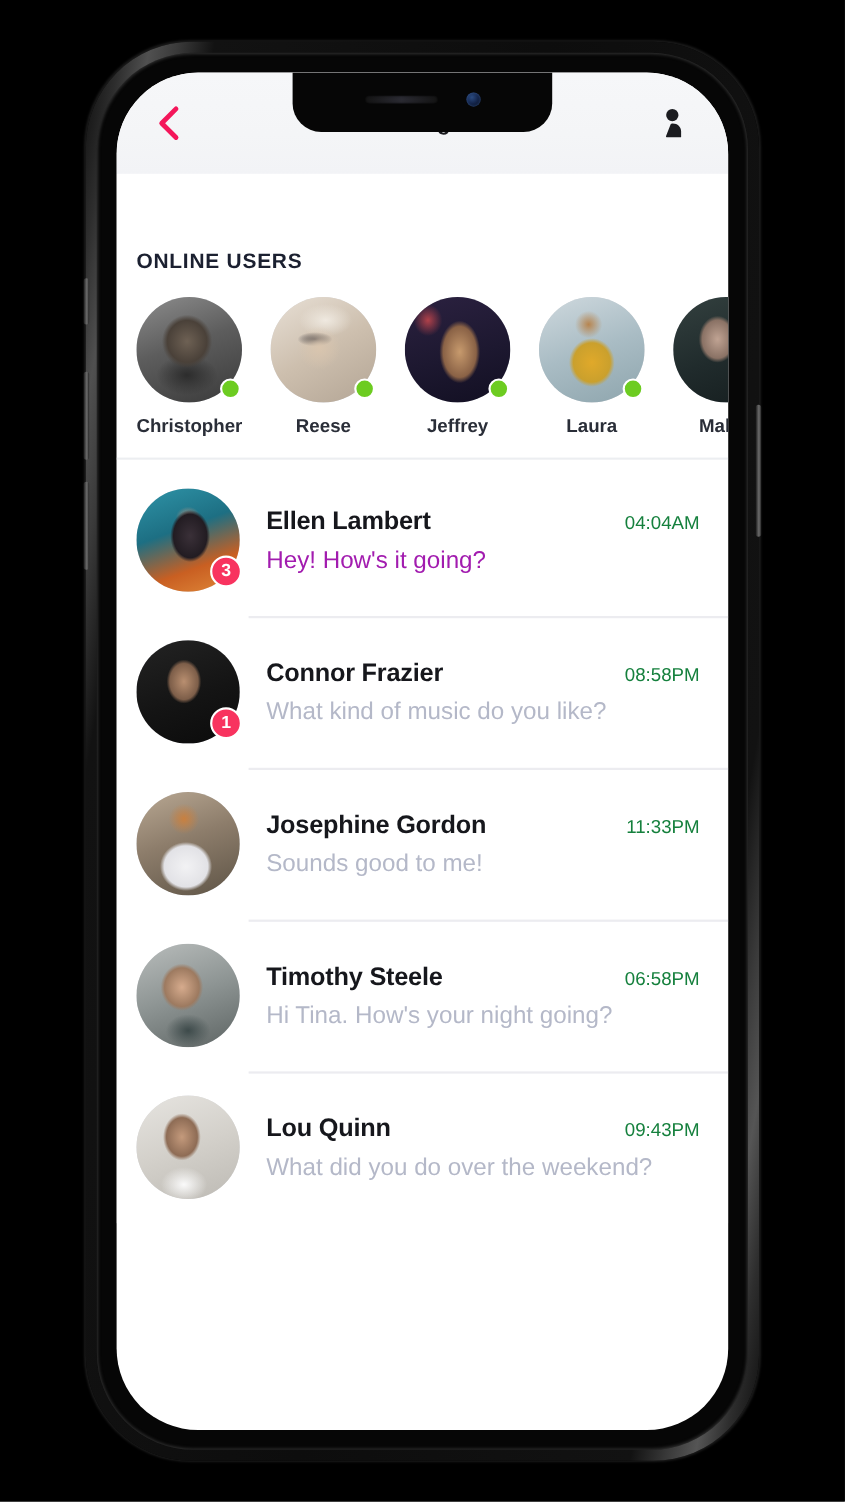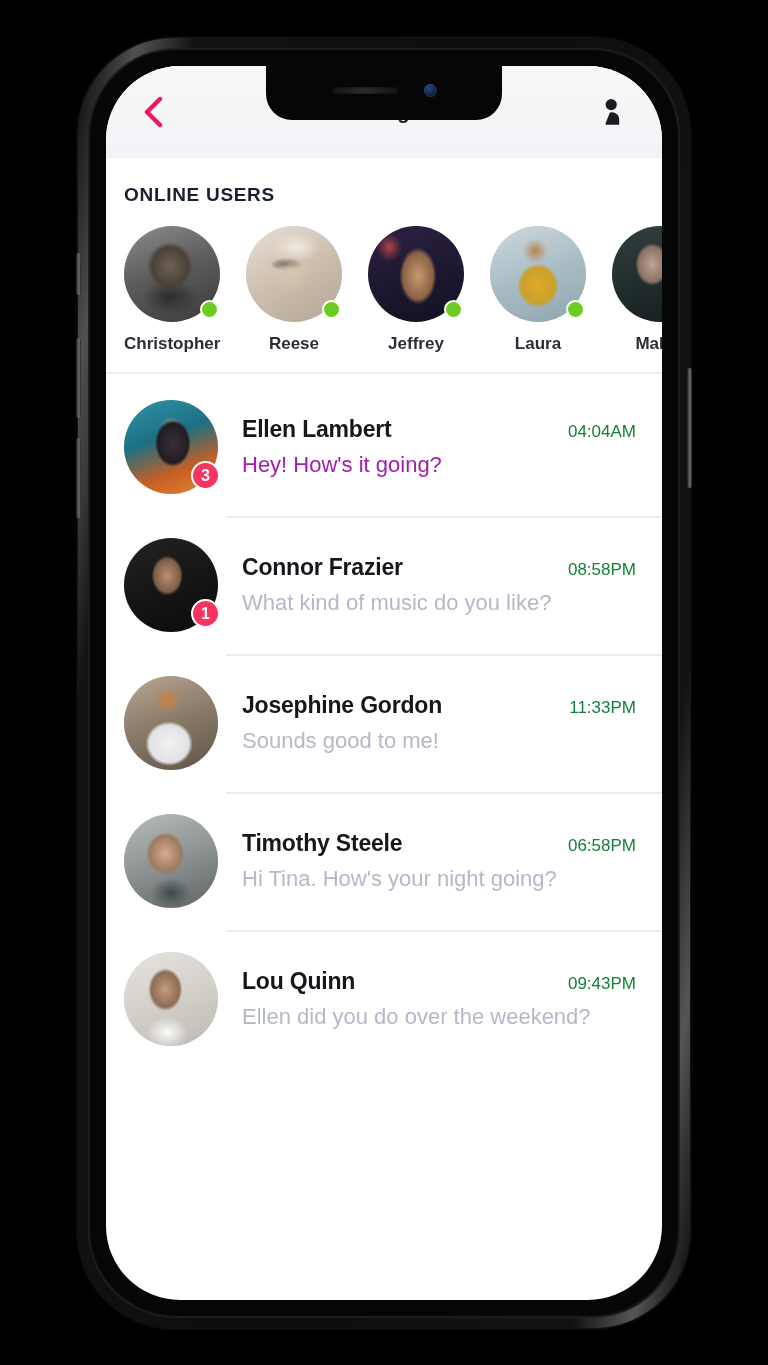--- a/index.html
+++ b/index.html
@@ -145,20 +145,21 @@
   
   #online-section {
     background:#fff;
     padding:26px 0 18px 0;
     border-bottom:2px solid #eceef1;
   }
   #online-title {
     font-size:19px; font-weight:700; color:#1b2030;
     letter-spacing:.7px;
     padding:0 0 20px 18px;
+    margin-top:44px;
   }
   #online-list {
     display:flex;
     gap:26px;
     padding-left:18px;
     width:max-content;
   }
   .online-user { width:96px; text-align:center; cursor:pointer; }
   .ou-avatar-wrap {
     position:relative;
@@ -397,20 +398,20 @@
             <div class="mr-avatar">
               <div class="ph" style="background:linear-gradient(160deg,#e6e4e0,#d3d0ca 50%,#bdbab4);"></div>
               <div class="ph" style="background:radial-gradient(ellipse 24% 30% at 44% 40%,#c49a7c 0%,#8e6c55 62%,transparent 76%),radial-gradient(ellipse 32% 24% at 46% 86%,#fafafa 0%,transparent 70%);"></div>
             </div>
           </div>
           <div class="mr-body">
             <div class="mr-top">
               <div class="mr-name">Lou Quinn</div>
               <div class="mr-time">09:43PM</div>
             </div>
-            <div class="mr-preview read">Ellen did you do over the weekend?</div>
+            <div class="mr-preview read">What did you do over the weekend?</div>
           </div>
         </div>
 
       </div>
     </div>
   </div>
 </div>
 
 </body></html>

